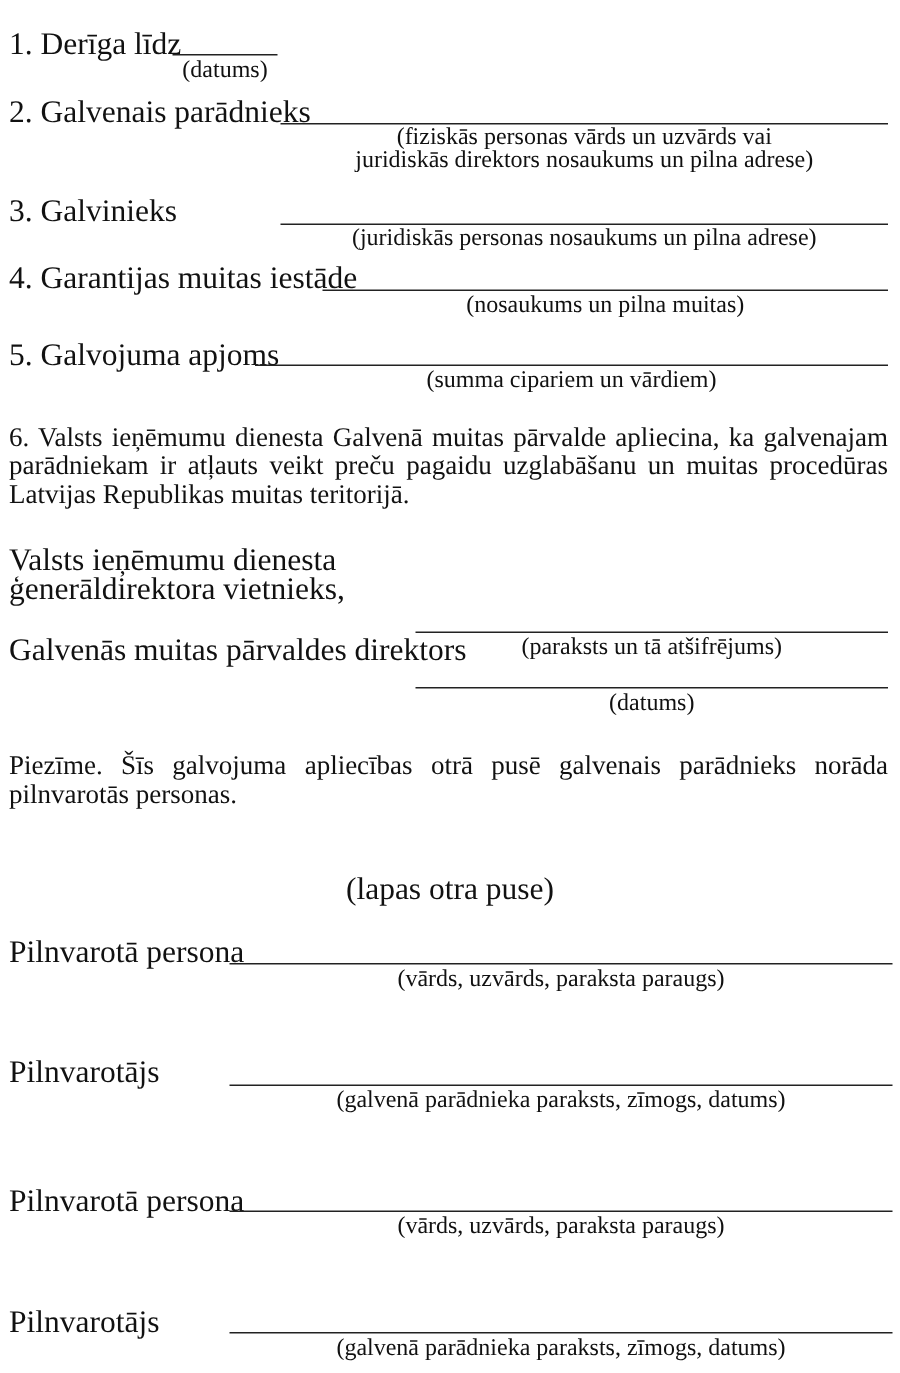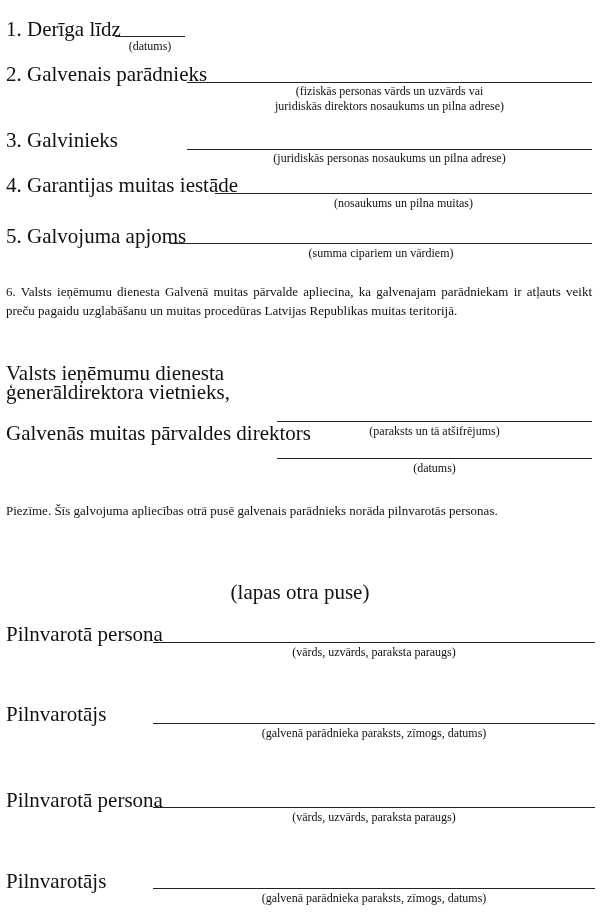--- a/index.html
+++ b/index.html
@@ -3,25 +3,25 @@
 <meta charset="utf-8">
 <style>
   html, body { margin: 0; padding: 0; background: #ffffff; }
   body {
     width: 600px; height: 915px; position: relative; overflow: hidden;
     font-family: "Liberation Serif", "DejaVu Serif", serif;
     color: #111111;
   }
   .abs { position: absolute; white-space: nowrap; }
   .lbl { font-size: 21px; line-height: 18px; }
-  .hint { font-size: 12px; line-height: 15px; text-align: center; font-family: Liberation Serif, serif; }
+  .hint { font-size: 16px; line-height: 15px; text-align: center; font-family: Liberation Serif, serif; }
   .line { position: absolute; height: 0; border-top: 1.3px solid #222; }
   .para {
     position: absolute; left: 6px; width: 586px;
-    font-size: 13px; line-height: 19px; text-align: justify;
+    font-size: 18px; line-height: 19px; text-align: justify;
   }
 </style>
 </head>
 <body>
 
 <div class="abs lbl" style="left:6px; top:20px;">1. Derīga līdz</div>
 <div class="line" style="left:115px; top:36px; width:70px;"></div>
 <div class="abs hint" style="left:110px; top:39px; width:80px;">(datums)</div>
 
 <div class="abs lbl" style="left:6px; top:65px;">2. Galvenais parādnieks</div>

